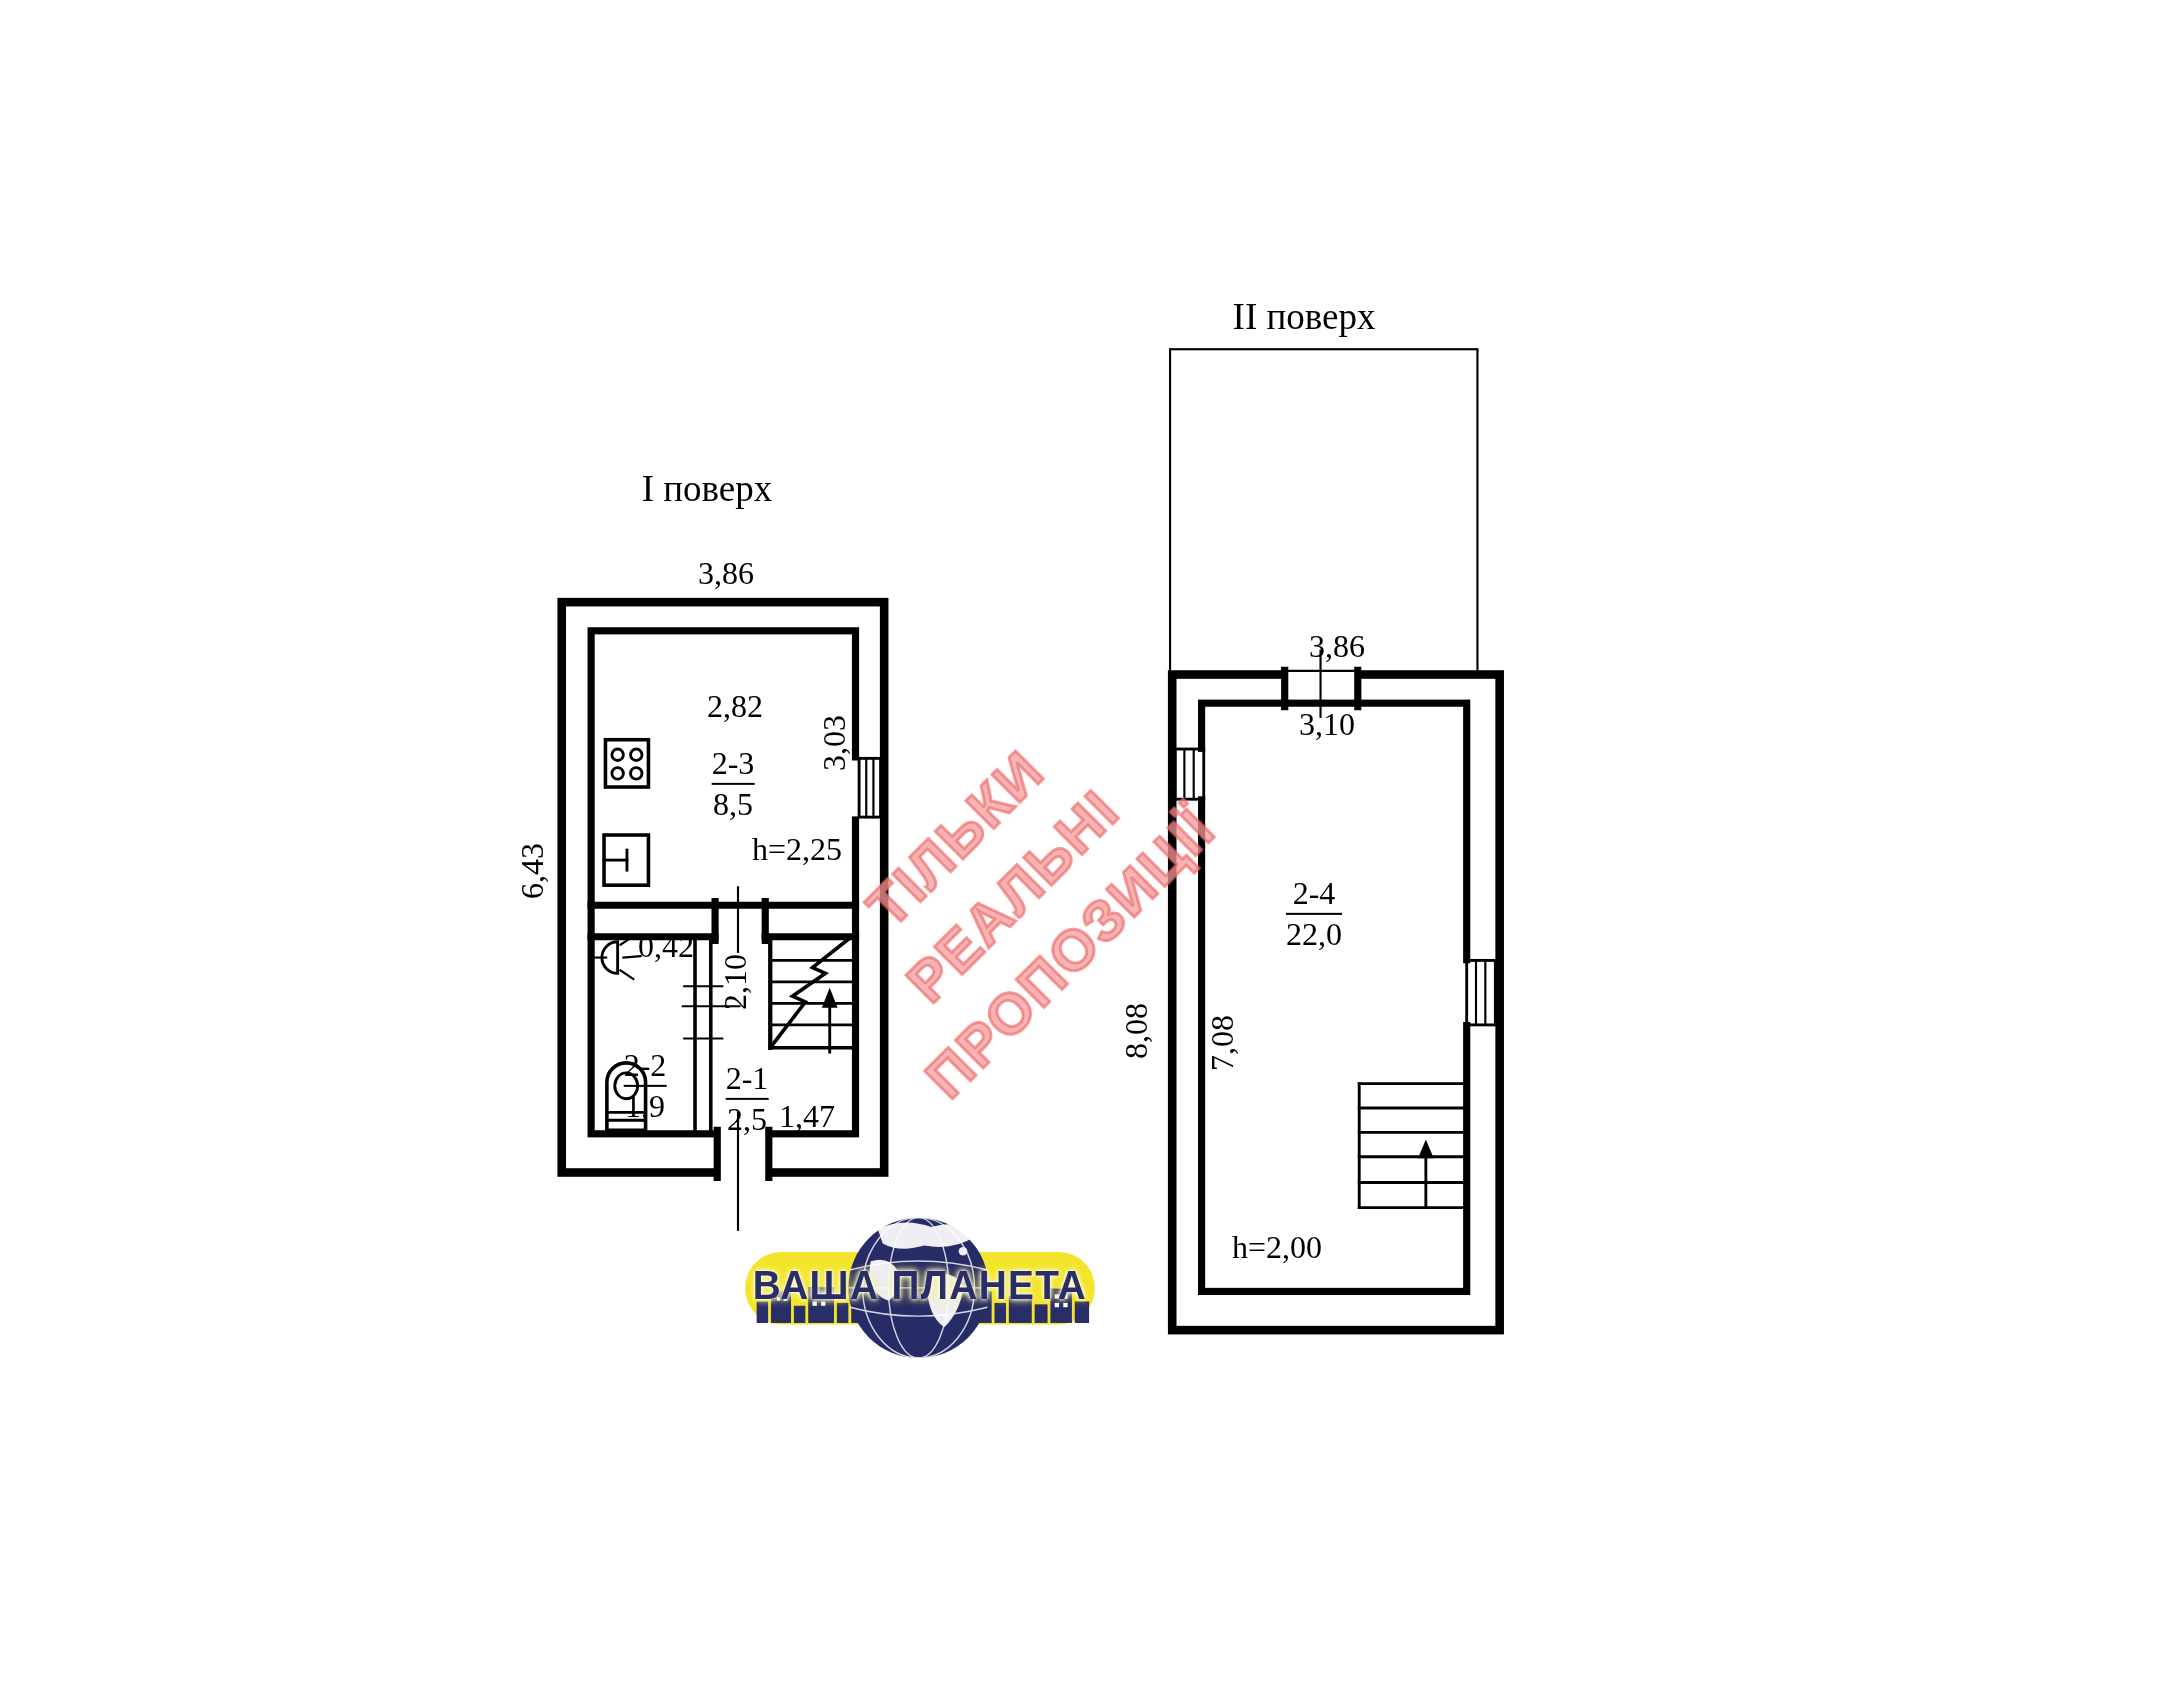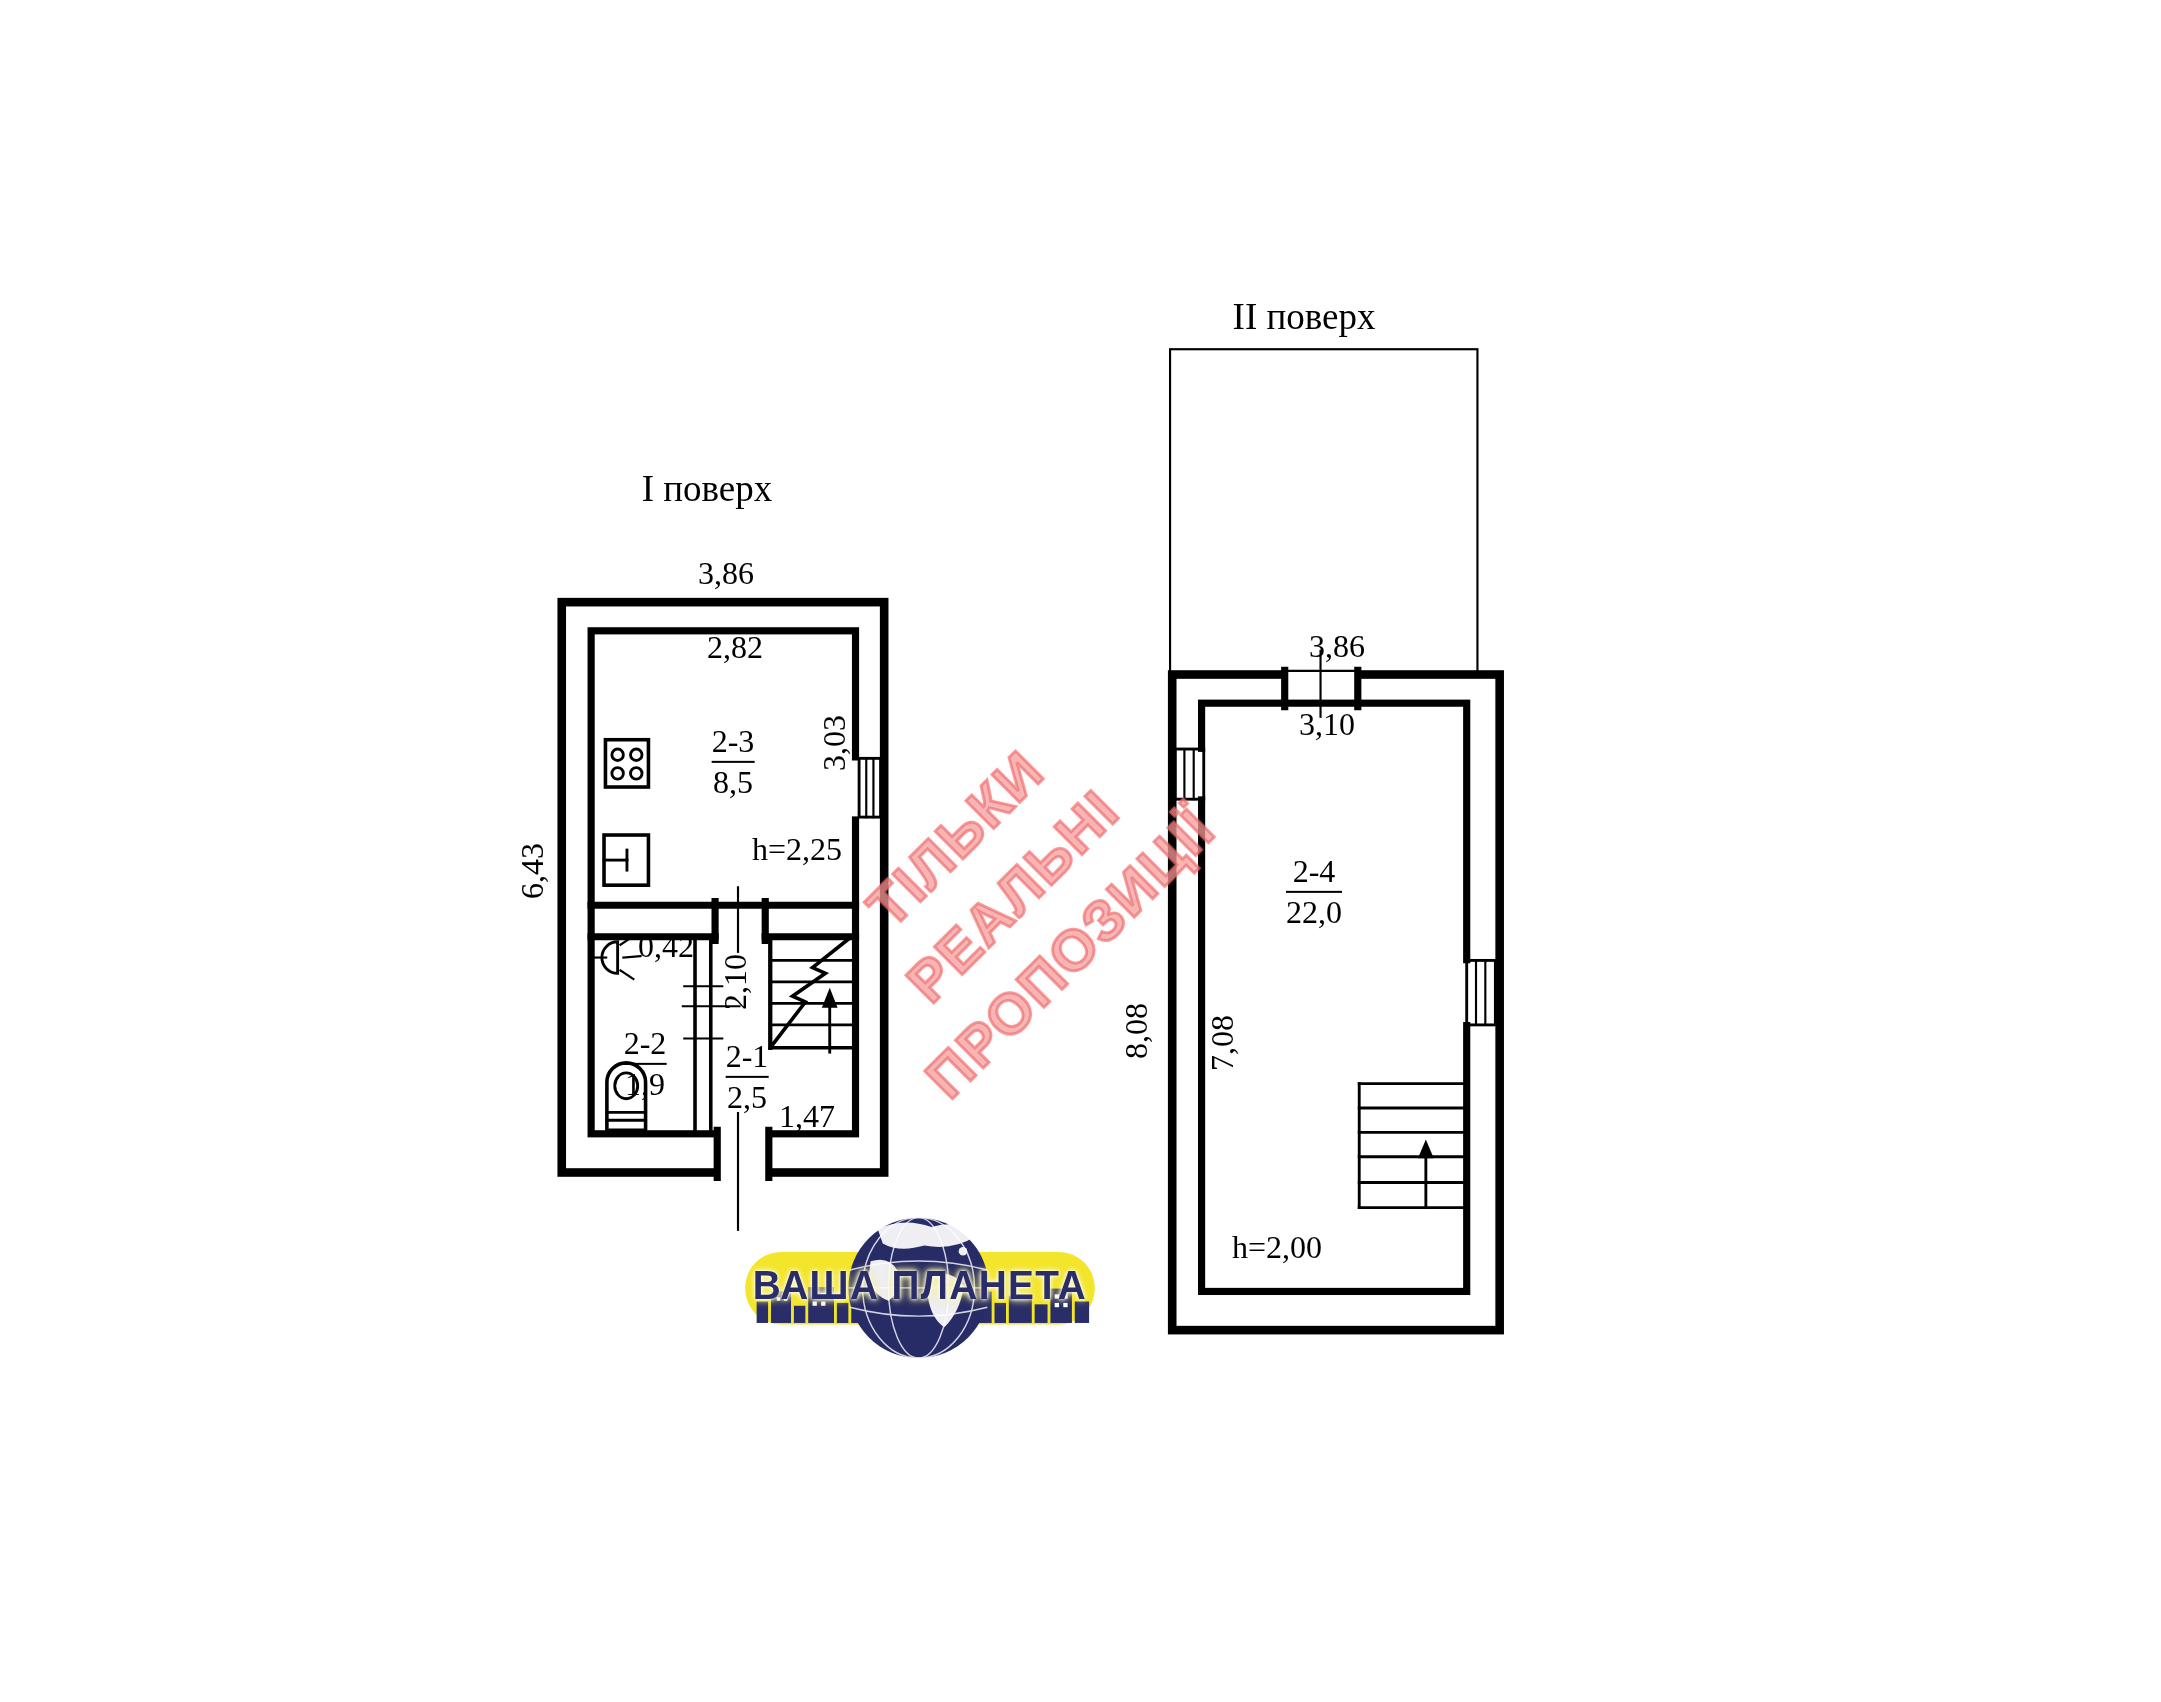--- a/index.html
+++ b/index.html
@@ -13,20 +13,21 @@
     font-size:32px;line-height:1;white-space:nowrap;
     font-family:"Liberation Serif","DejaVu Serif",serif;
   }
   .lbl.v{transform:translate(-50%,-50%) rotate(-90deg);}
   .lbl.title{font-size:37px;}
   .fraction{
     position:absolute;transform:translate(-50%,-50%);
     display:flex;flex-direction:column;align-items:center;
     font-size:32px;line-height:1.05;
     font-family:"Liberation Serif","DejaVu Serif",serif;
+    margin-top:22px;
   }
   .fraction .bar{align-self:stretch;border-top:2.2px solid #000;margin:2.2px 0 2.9px 0;height:0;}
   .watermark{
     position:absolute;left:1013px;top:896px;
     transform:translate(-50%,-50%) rotate(-45deg);
     text-align:center;
     font-family:"Liberation Sans","DejaVu Sans",sans-serif;
     font-weight:800;font-size:57px;line-height:1.42;letter-spacing:2.2px;
     color:rgba(244,140,140,0.55);
     -webkit-text-stroke:2.9px rgba(238,104,104,0.65);
@@ -194,21 +195,21 @@
           <path d="M1184,1797 H1380"></path>
           <path d="M1186,1824 Q1282,1849 1378,1824"></path>
         </g>
       </g>
     </g>
   </svg>
 
   <div class="lbl title" style="left:707px;top:488px;">І поверх</div>
   <div class="lbl" style="left:726px;top:573px;">3,86</div>
   <div class="lbl v" style="left:532px;top:871px;">6,43</div>
-  <div class="lbl" style="left:735px;top:647px;">2,82</div>
+  <div class="lbl" style="left:735px;top:706px;">2,82</div>
   <div class="lbl v" style="left:834px;top:743px;">3,03</div>
   <div class="fraction" style="left:733px;top:762px;">
     <span>2-3</span>
     <span class="bar"></span>
     <span>8,5</span>
   </div>
   <div class="lbl" style="left:797px;top:849px;text-align:right;">h=2,25</div>
   <div class="lbl" style="left:666px;top:946px;">0,42</div>
   <div class="fraction" style="left:645px;top:1064px;">
     <span>2-2</span>

